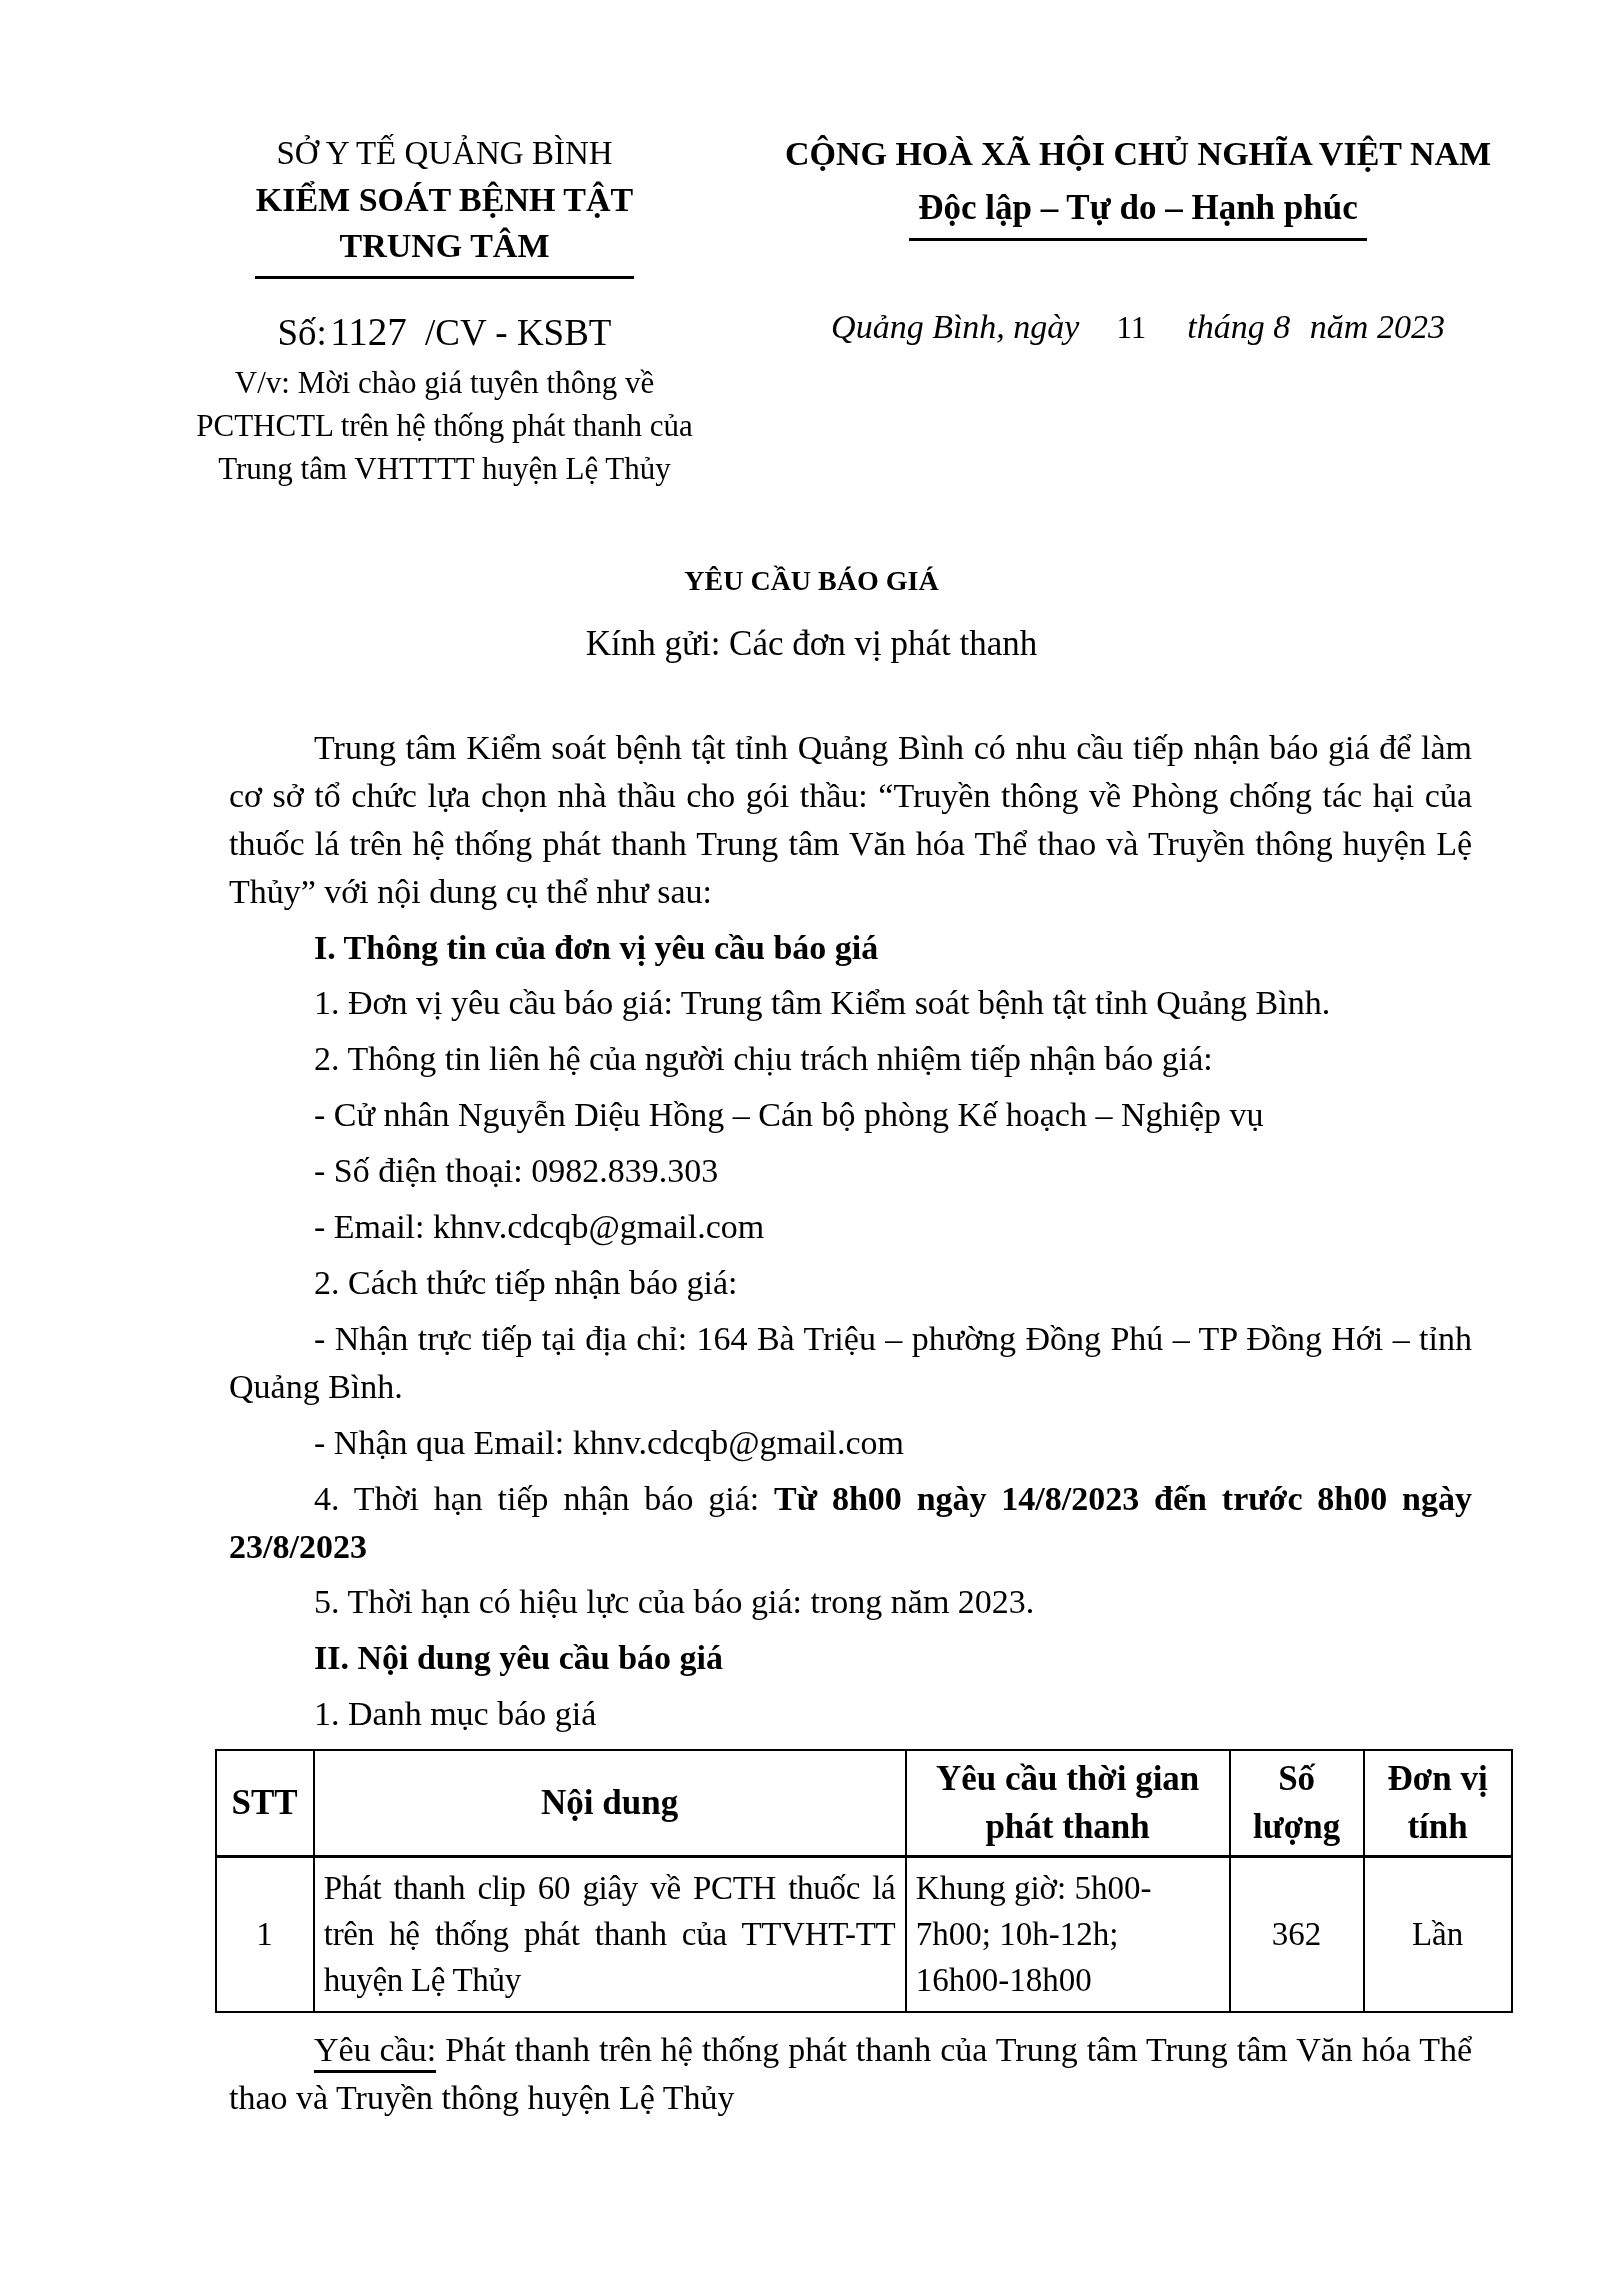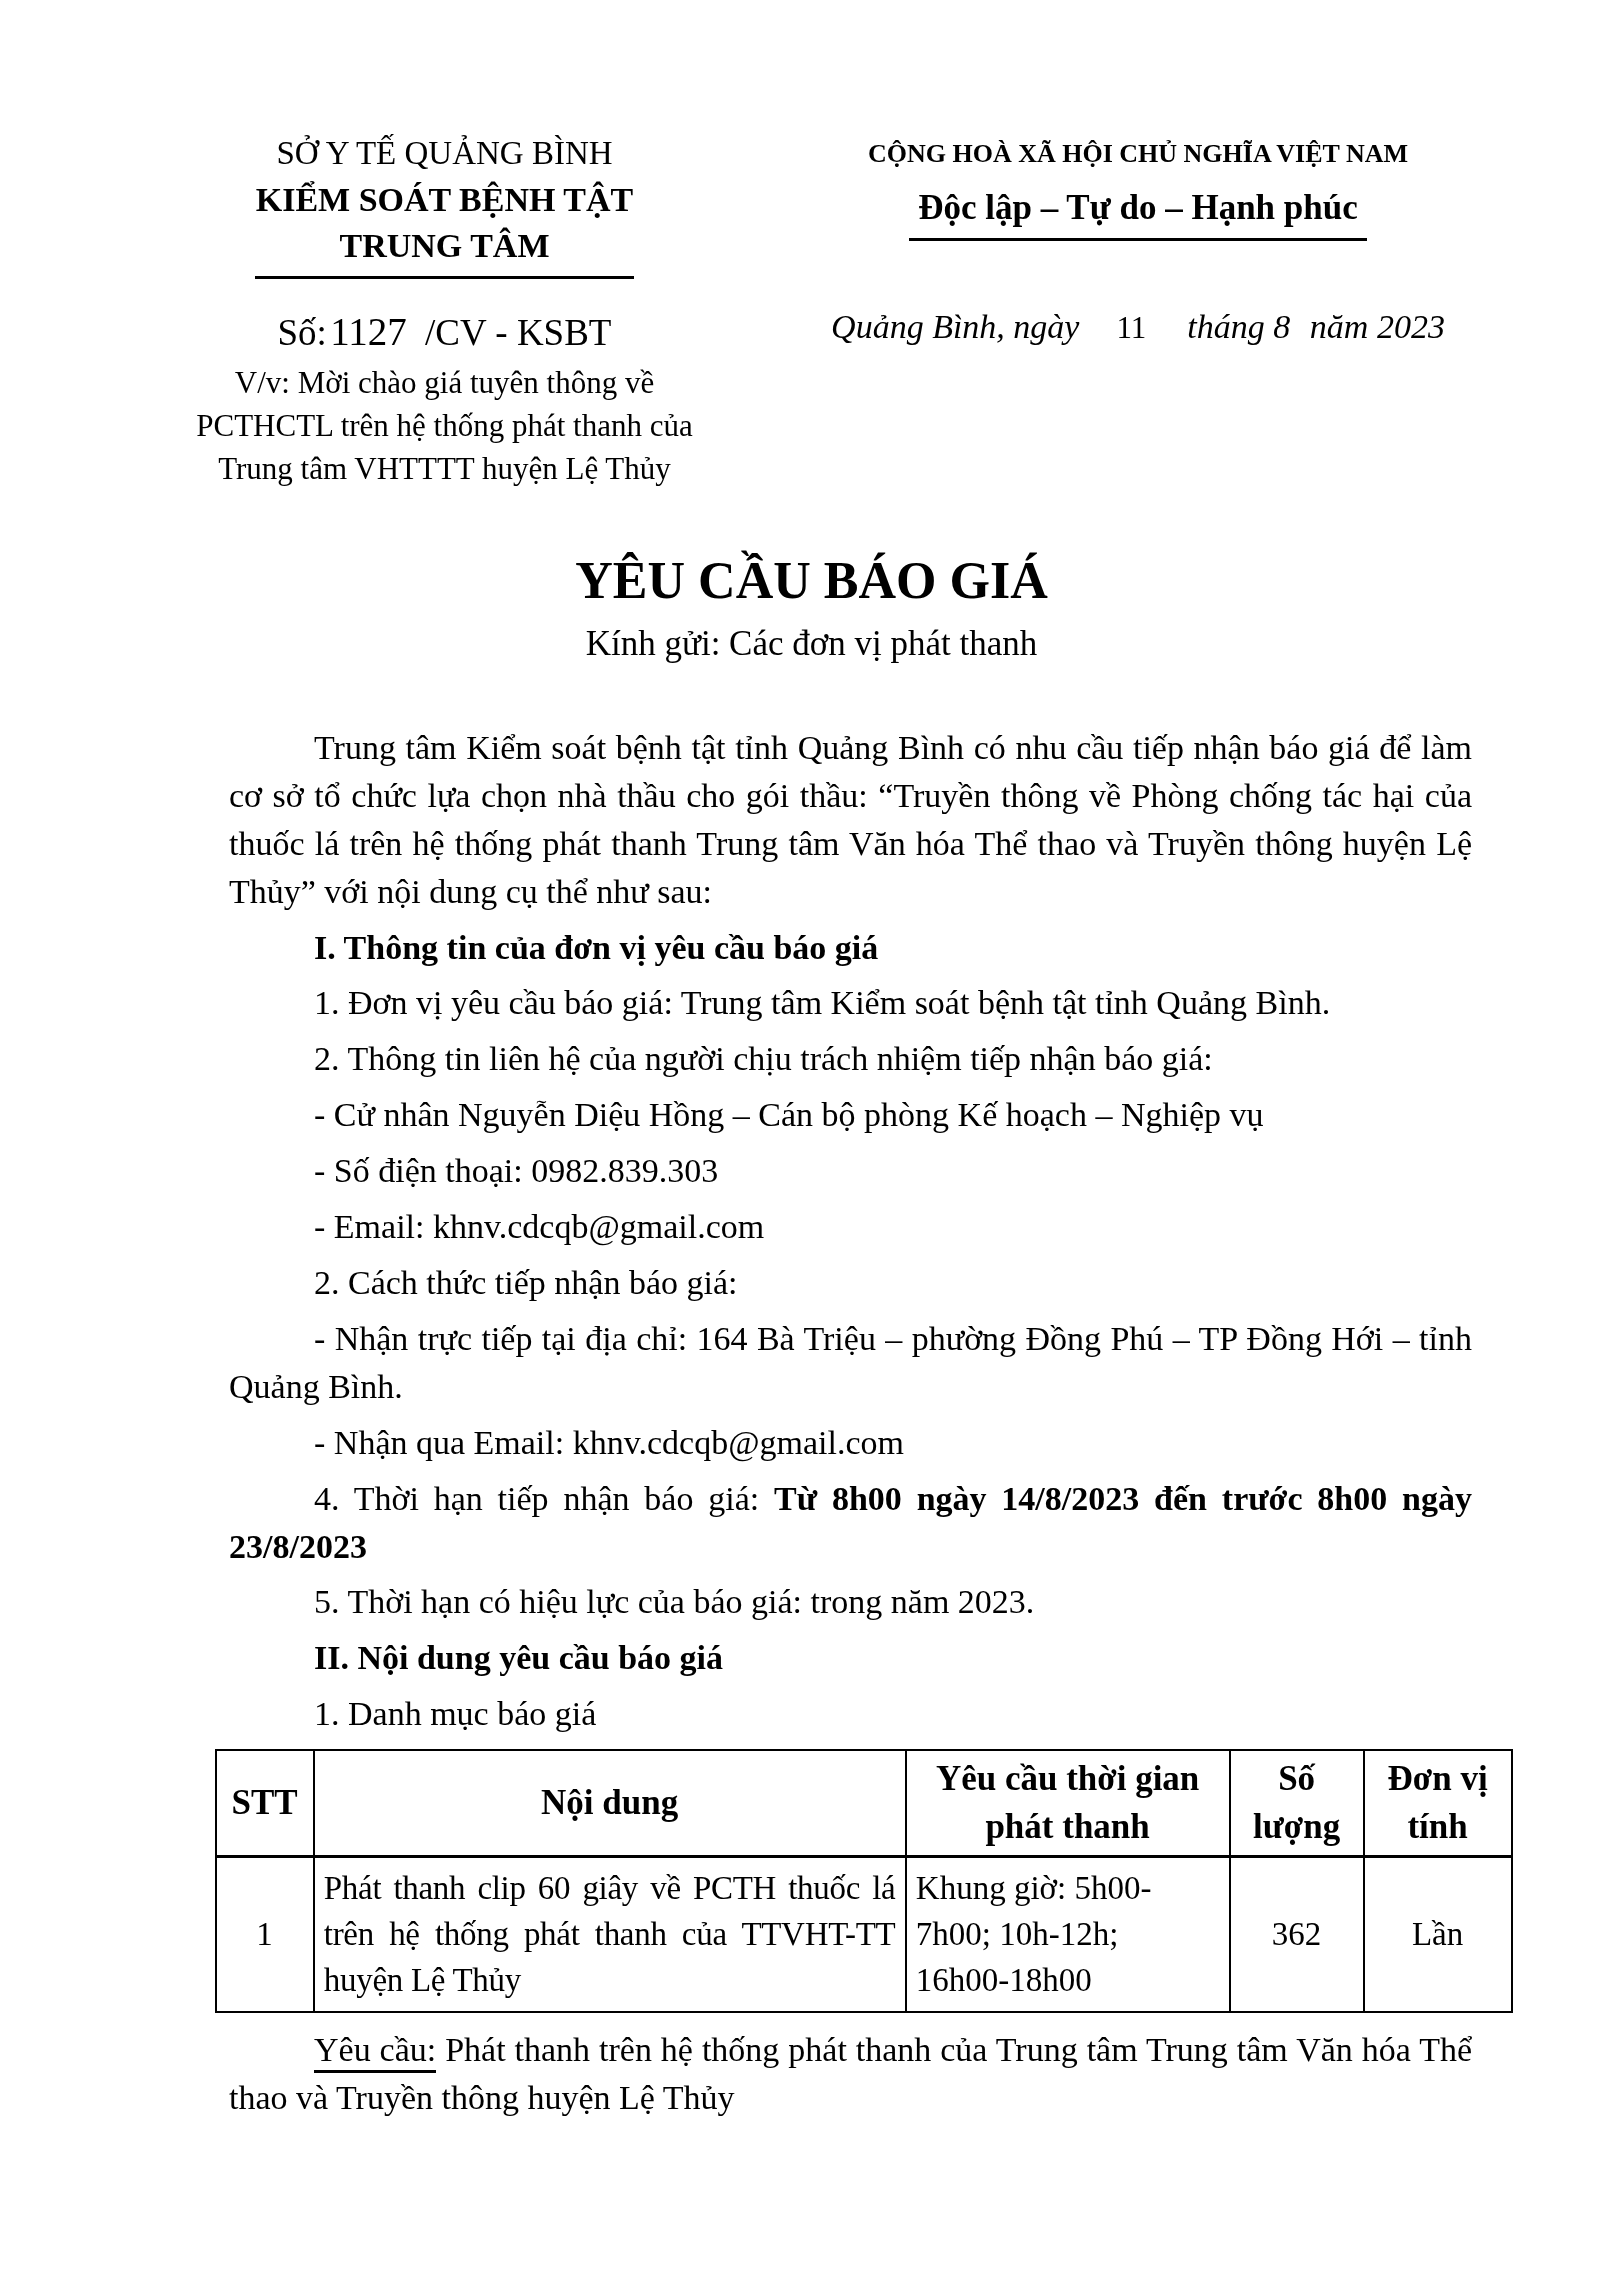--- a/index.html
+++ b/index.html
@@ -16,29 +16,29 @@
   .h-left{margin-left:150px;width:589px;text-align:center;flex:0 0 auto;}
   .h-right{width:798px;text-align:center;flex:0 0 auto;}
   .org-parent{font-size:33px;line-height:47px;white-space:nowrap;}
   .org-name{font-weight:bold;font-size:34px;line-height:46px;white-space:nowrap;}
   .org-rule{width:379px;border-top:3.3px solid #000;margin:6.5px auto 0 auto;height:0;}
   .doc-number{margin-top:30px;font-size:37px;line-height:46px;white-space:nowrap;}
   .doc-number .num-value{font-size:39px;margin-left:3.3px;}
   .doc-number .num-suffix{margin-left:18.3px;}
   .subject{margin-top:5.2px;font-size:31px;line-height:43px;}
   .subject div{white-space:nowrap;}
-  .national-1{font-weight:bold;font-size:26px;line-height:48px;white-space:nowrap;}
+  .national-1{font-weight:bold;font-size:34px;line-height:48px;white-space:nowrap;}
   .national-2{font-weight:bold;font-size:35px;line-height:46px;margin-top:6.5px;white-space:nowrap;}
   .motto-rule{width:458px;border-top:3.3px solid #000;margin:7.9px auto 0 auto;height:0;}
   .date-line{margin-top:63px;font-size:34px;line-height:46px;font-style:italic;white-space:nowrap;}
   .date-line .day{font-style:normal;font-size:31px;margin:0 41px 0 37px;}
   .date-line .year{margin-left:19.6px;}
 
   
-  .doc-title{margin-top:65px;text-align:center;font-weight:bold;font-size:52px;line-height:52px;}
+  .doc-title{margin-top:65px;text-align:center;font-weight:bold;font-size:28px;line-height:52px;}
   .salutation{margin-top:13px;text-align:center;font-size:35px;line-height:48px;}
 
   
   .content{margin:56px 151px 0 229px;font-size:34px;line-height:48px;text-align:justify;}
   .content p{margin:0 0 7.9px 0;text-indent:85px;}
   .content p.oneline{white-space:nowrap;text-align:left;}
   .b{font-weight:bold;}
 
   
   table.quote{border-collapse:collapse;table-layout:fixed;width:1297px;margin:10.5px 0 0 -14.4px;border:2.6px solid #000;}

